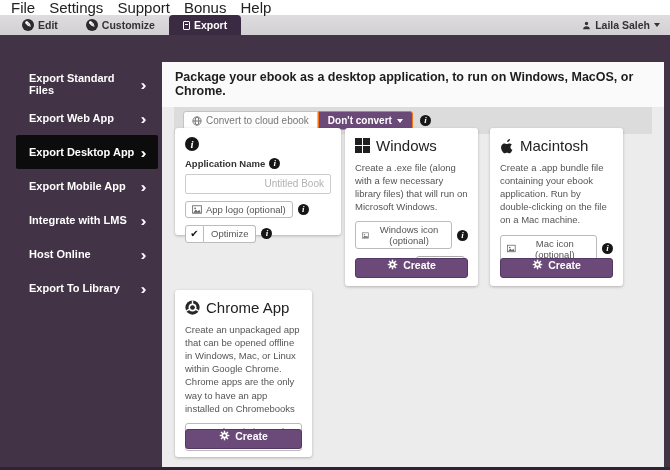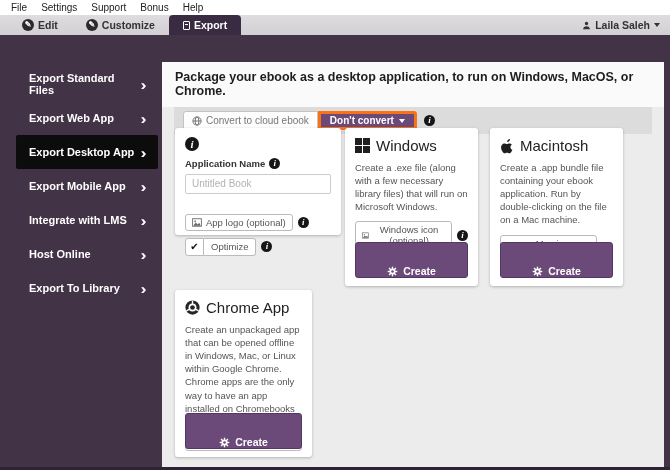--- a/index.html
+++ b/index.html
@@ -10,21 +10,21 @@
   .titlebar { height:18px; background:#fff; display:flex; align-items:center; padding-left:5px; }
   .app-ico { width:11px; height:11px; background:#6d3f82; border-radius:2px; margin-right:5px;
              display:inline-flex; align-items:center; justify-content:center; }
   .app-ico i { display:block; width:5px; height:7px; border:1px solid #fff; border-radius:1px; }
   .titlebar-text { font-size:10.5px; color:#111; }
   .win-controls { margin-left:auto; display:flex; height:100%; }
   .win-controls span { width:30px; text-align:center; font-size:10px; color:#333; line-height:18px; cursor:default; }
 
   
   .menubar { height:15px; background:#fff; display:flex; align-items:center; padding-left:4px; }
-  .menubar span { font-size:10px; color:#222; padding:0 7px; }
+  .menubar span { font-size:15px; color:#222; padding:0 7px; }
 
   
   .tabbar { height:20px; background:linear-gradient(#dedcde,#d2d0d2); display:flex; align-items:flex-end; padding-left:8px; }
   .tab { display:flex; align-items:center; gap:4px; height:20px; padding:0 14px; font-size:10.5px; font-weight:bold; color:#333; }
   .tab.active { background:#3a2a42; color:#fff; border-radius:4px 4px 0 0; }
   .tab-circ { width:12px; height:12px; border-radius:50%; background:#2b2b2b; color:#fff; font-size:8px;
               display:inline-flex; align-items:center; justify-content:center; line-height:1; }
   .export-glyph { display:inline-block; width:7px; height:9px; border:1px solid #fff; border-radius:1px; position:relative; }
   .export-glyph::after { content:""; position:absolute; left:1px; right:1px; top:2px; height:1px; background:#fff; }
   .user-menu { margin-left:auto; display:flex; align-items:center; gap:4px; padding-right:10px; align-self:center;
@@ -42,48 +42,48 @@
   .side-item.active { background:#0c0c0c; border-radius:2px; }
   .chev { font-size:15px; font-weight:bold; line-height:1; transform:scaleX(1.2); }
 
   
   .panel { position:absolute; left:162px; top:9px; right:6px; bottom:3px; background:#ececec; overflow:hidden; }
   .panel-header { background:#fafafa; padding:8px 13px 9px;font-weight:bold; }
   .headline { font-size:12.5px; color:#1d1d1d; }
   .convert-bar { margin:0 12px; height:27px; background:#dcdcdc; display:flex; align-items:center; padding-left:9px; }
   .btn-cloud { height:19px; display:inline-flex; align-items:center; gap:4px; background:#fdfdfd;
                border:1px solid #c3c3c3; border-radius:3px 0 0 3px; padding:0 8px; font-size:10px; color:#777; cursor:pointer; }
-  .btn-mode { height:19px; display:inline-flex; align-items:center; gap:5px; background:#6b4a79; border:3px solid #f97316;
+  .btn-mode { height:19px; display:inline-flex; align-items:center; gap:5px; background:#6b4a79; border:1px solid #f97316;
               border-radius:0 3px 3px 0; padding:0 9px; font-size:10px; font-weight:bold; color:#fff; cursor:pointer; }
   .info { width:11px; height:11px; min-width:11px; border-radius:50%; background:#161616; color:#fff;
           font-family:"Liberation Serif", serif; font-style:italic; font-weight:bold; font-size:9px;
           display:inline-flex; align-items:center; justify-content:center; line-height:1; }
   .convert-bar .info { margin-left:7px; }
 
   
   .card { position:absolute; background:#fff; border-radius:3px; box-shadow:0 1px 3px rgba(0,0,0,.25); padding:9px 10px; }
   .card-title { display:flex; align-items:center; gap:6px; font-size:15px; color:#222; margin-bottom:7px; }
   .card-title .info { width:14px; height:14px; min-width:14px; font-size:11px; }
   .card-desc { font-size:9.5px; color:#555; line-height:1.38; margin-bottom:8px; }
   .field-label { font-size:9.5px; font-weight:bold; color:#333; display:flex; align-items:center; gap:4px; margin-bottom:4px; }
   .text-input { width:100%; height:20px; border:1px solid #ccc; border-radius:2px; padding:0 6px; font-size:10px;
-                font-family:"Liberation Sans", sans-serif; color:#333; margin-bottom:20px; background:#fff; }
+                font-family:"Liberation Sans", sans-serif; color:#333; margin-bottom:7px; background:#fff;text-align:right; }
   .text-input::placeholder { color:#b2b2b2; }
   .btn-small { display:inline-flex; align-items:center; gap:4px; background:#fff; border:1px solid #bbb; border-radius:3px;
                padding:2px 6px; font-size:9.5px; color:#555; cursor:pointer; }
   .row { display:flex; align-items:center; gap:5px; margin-bottom:7px; }
   .check-box { width:19px; height:18px; border:1px solid #bbb; border-radius:3px 0 0 3px; background:#fff;
                display:inline-flex; align-items:center; justify-content:center; font-size:10px; color:#111; cursor:pointer; }
   .check-label { height:18px; border:1px solid #bbb; border-left:none; border-radius:0 3px 3px 0; background:#fff;
                  display:inline-flex; align-items:center; padding:0 7px; font-size:9.5px; color:#555; cursor:pointer; }
   .select-btn { display:inline-flex; align-items:center; gap:5px; background:#fff; border:1px solid #aaa; border-radius:3px;
                 padding:2px 6px; font-size:9.5px; color:#333; cursor:pointer; }
-  .btn-create { position:absolute; left:10px; right:10px; bottom:8px; height:36px; background:#6b4a79;
+  .btn-create { position:absolute; left:10px; right:10px; bottom:8px; height:20px; background:#6b4a79;
                 border:1px solid #53386. ; border:1px solid #533865; border-radius:3px; color:#fff; font-size:10.5px; font-weight:bold;
-                display:flex; align-items:flex-end; justify-content:center; gap:5px; cursor:pointer; }
+                display:flex; align-items:flex-start; justify-content:center; gap:5px; cursor:pointer; }
 
   .card-appinfo { left:13px;  top:66px;  width:166px; height:107px; }
   .card-windows { left:183px; top:66px;  width:133px; height:158px; }
   .card-mac     { left:328px; top:66px;  width:133px; height:158px; }
   .card-chrome  { left:13px;  top:228px; width:137px; height:167px; }
 
   
   .winlogo { display:grid; grid-template-columns:7px 7px; grid-template-rows:7px 7px; gap:1px; }
   .winlogo i { background:#1f1f1f; }
 

